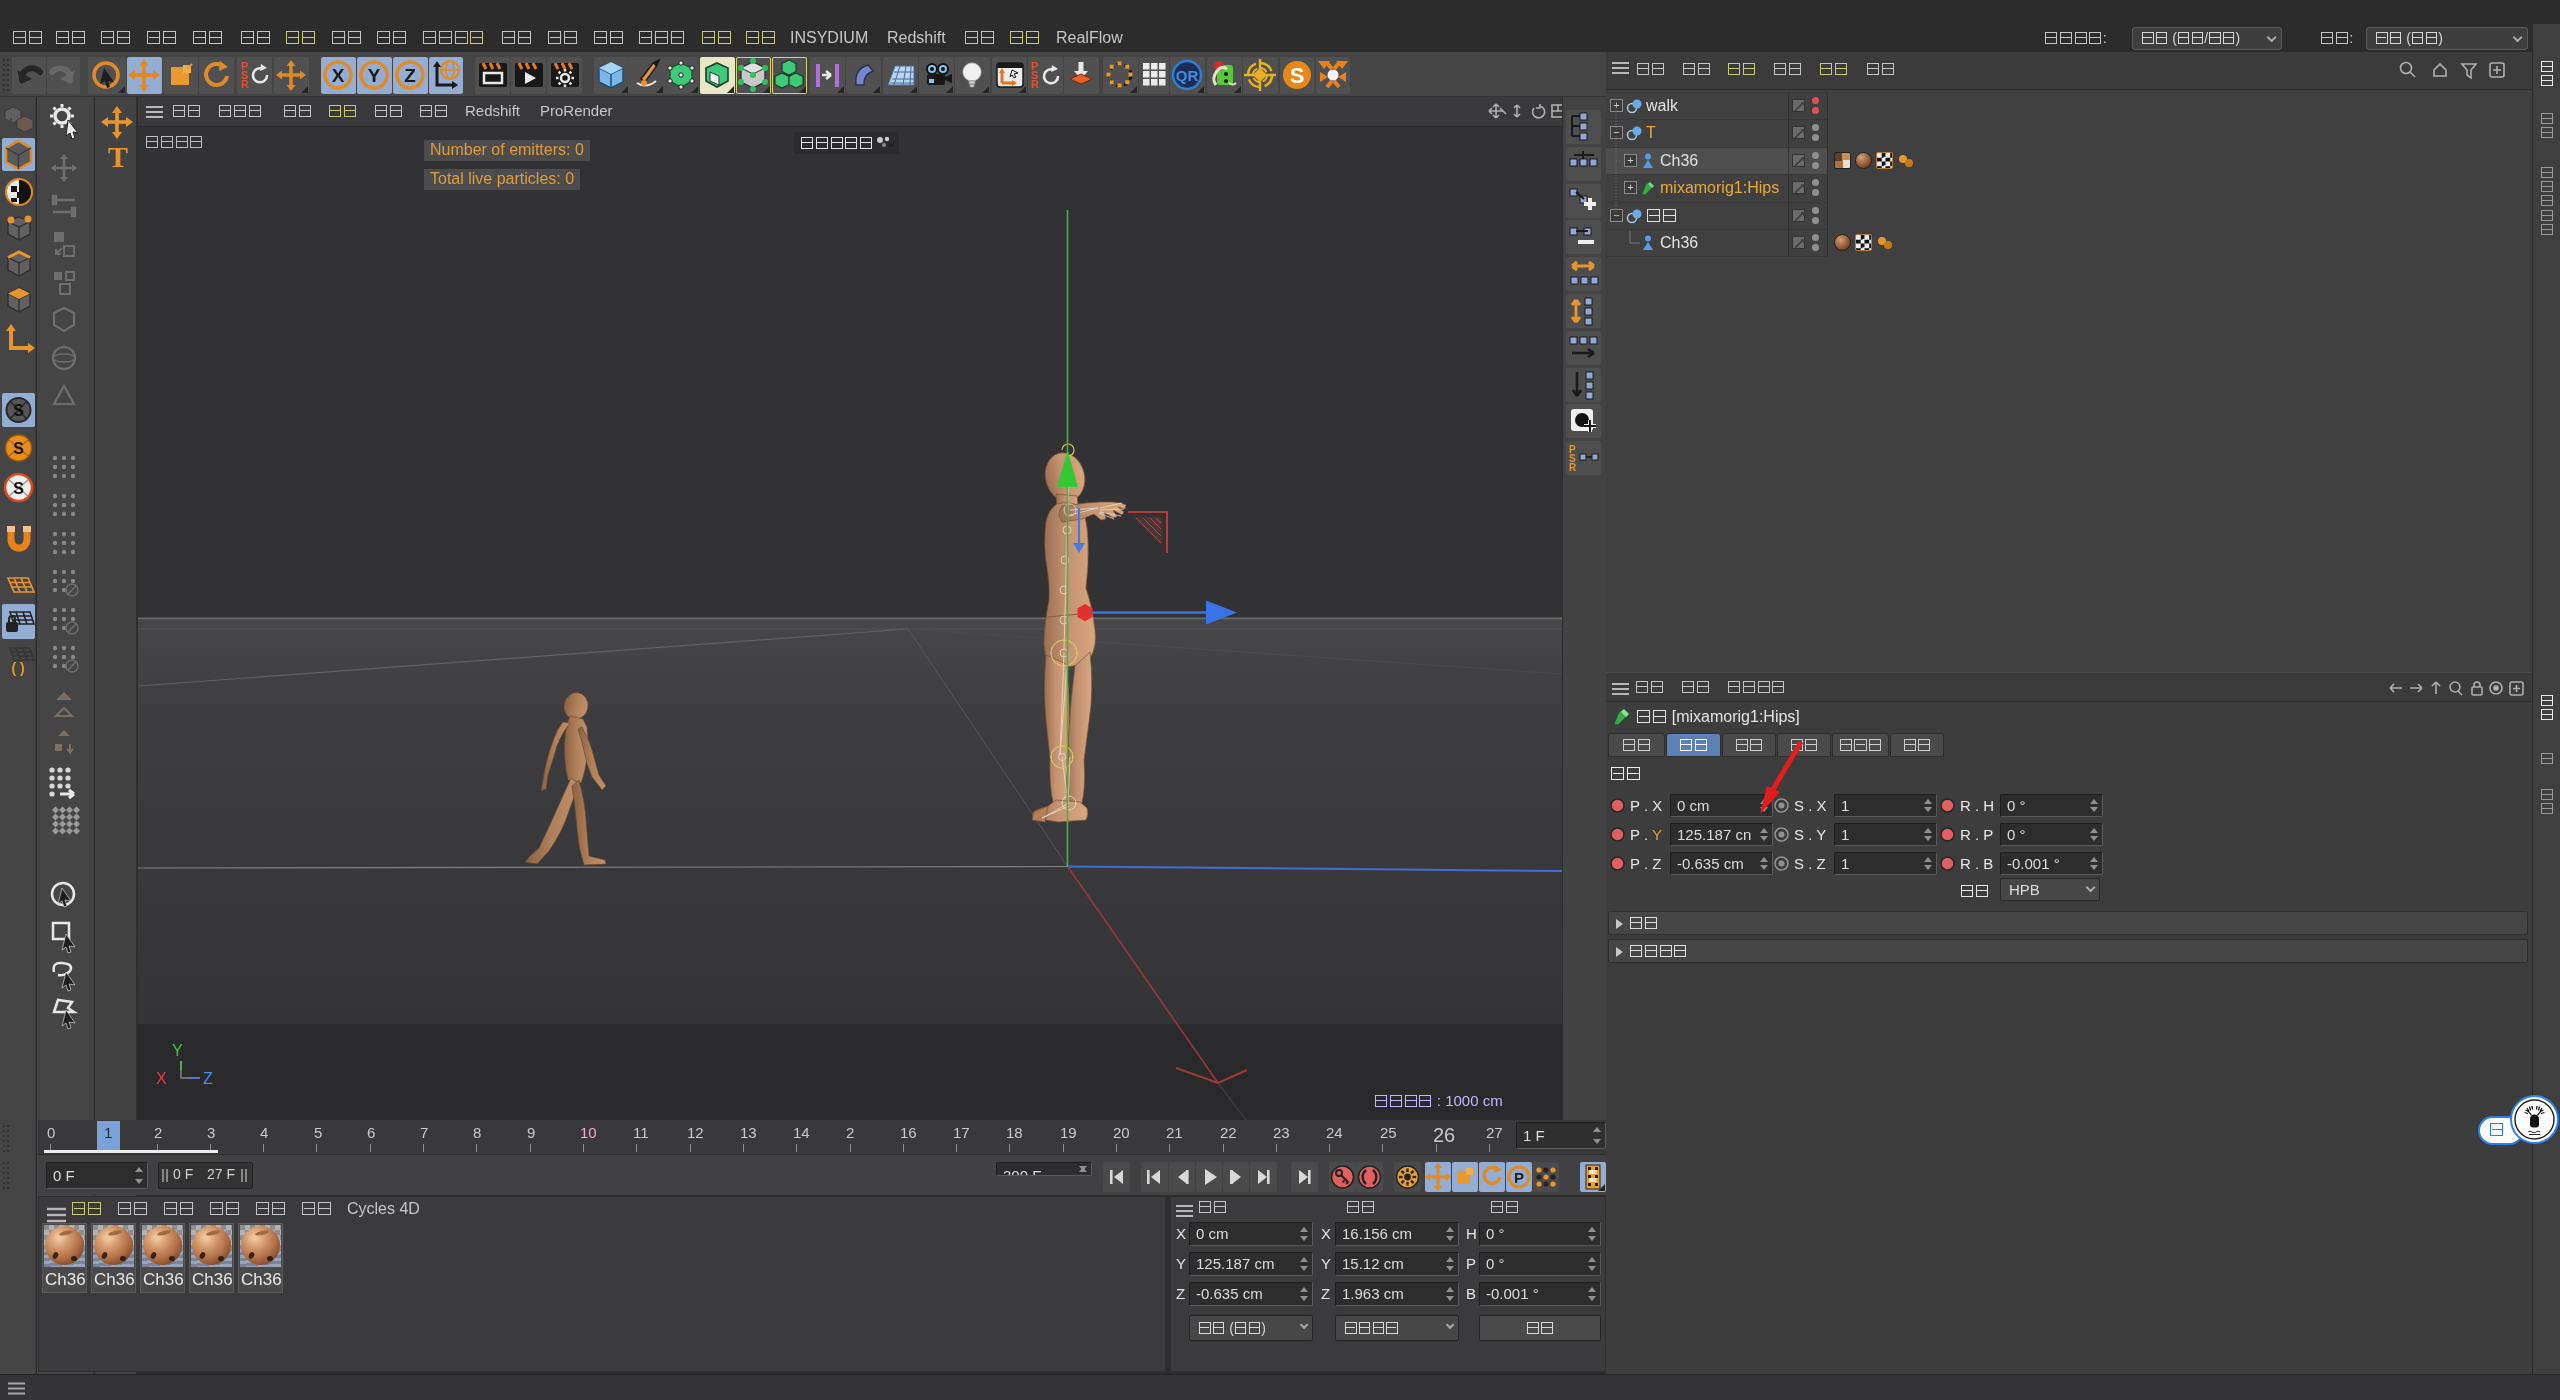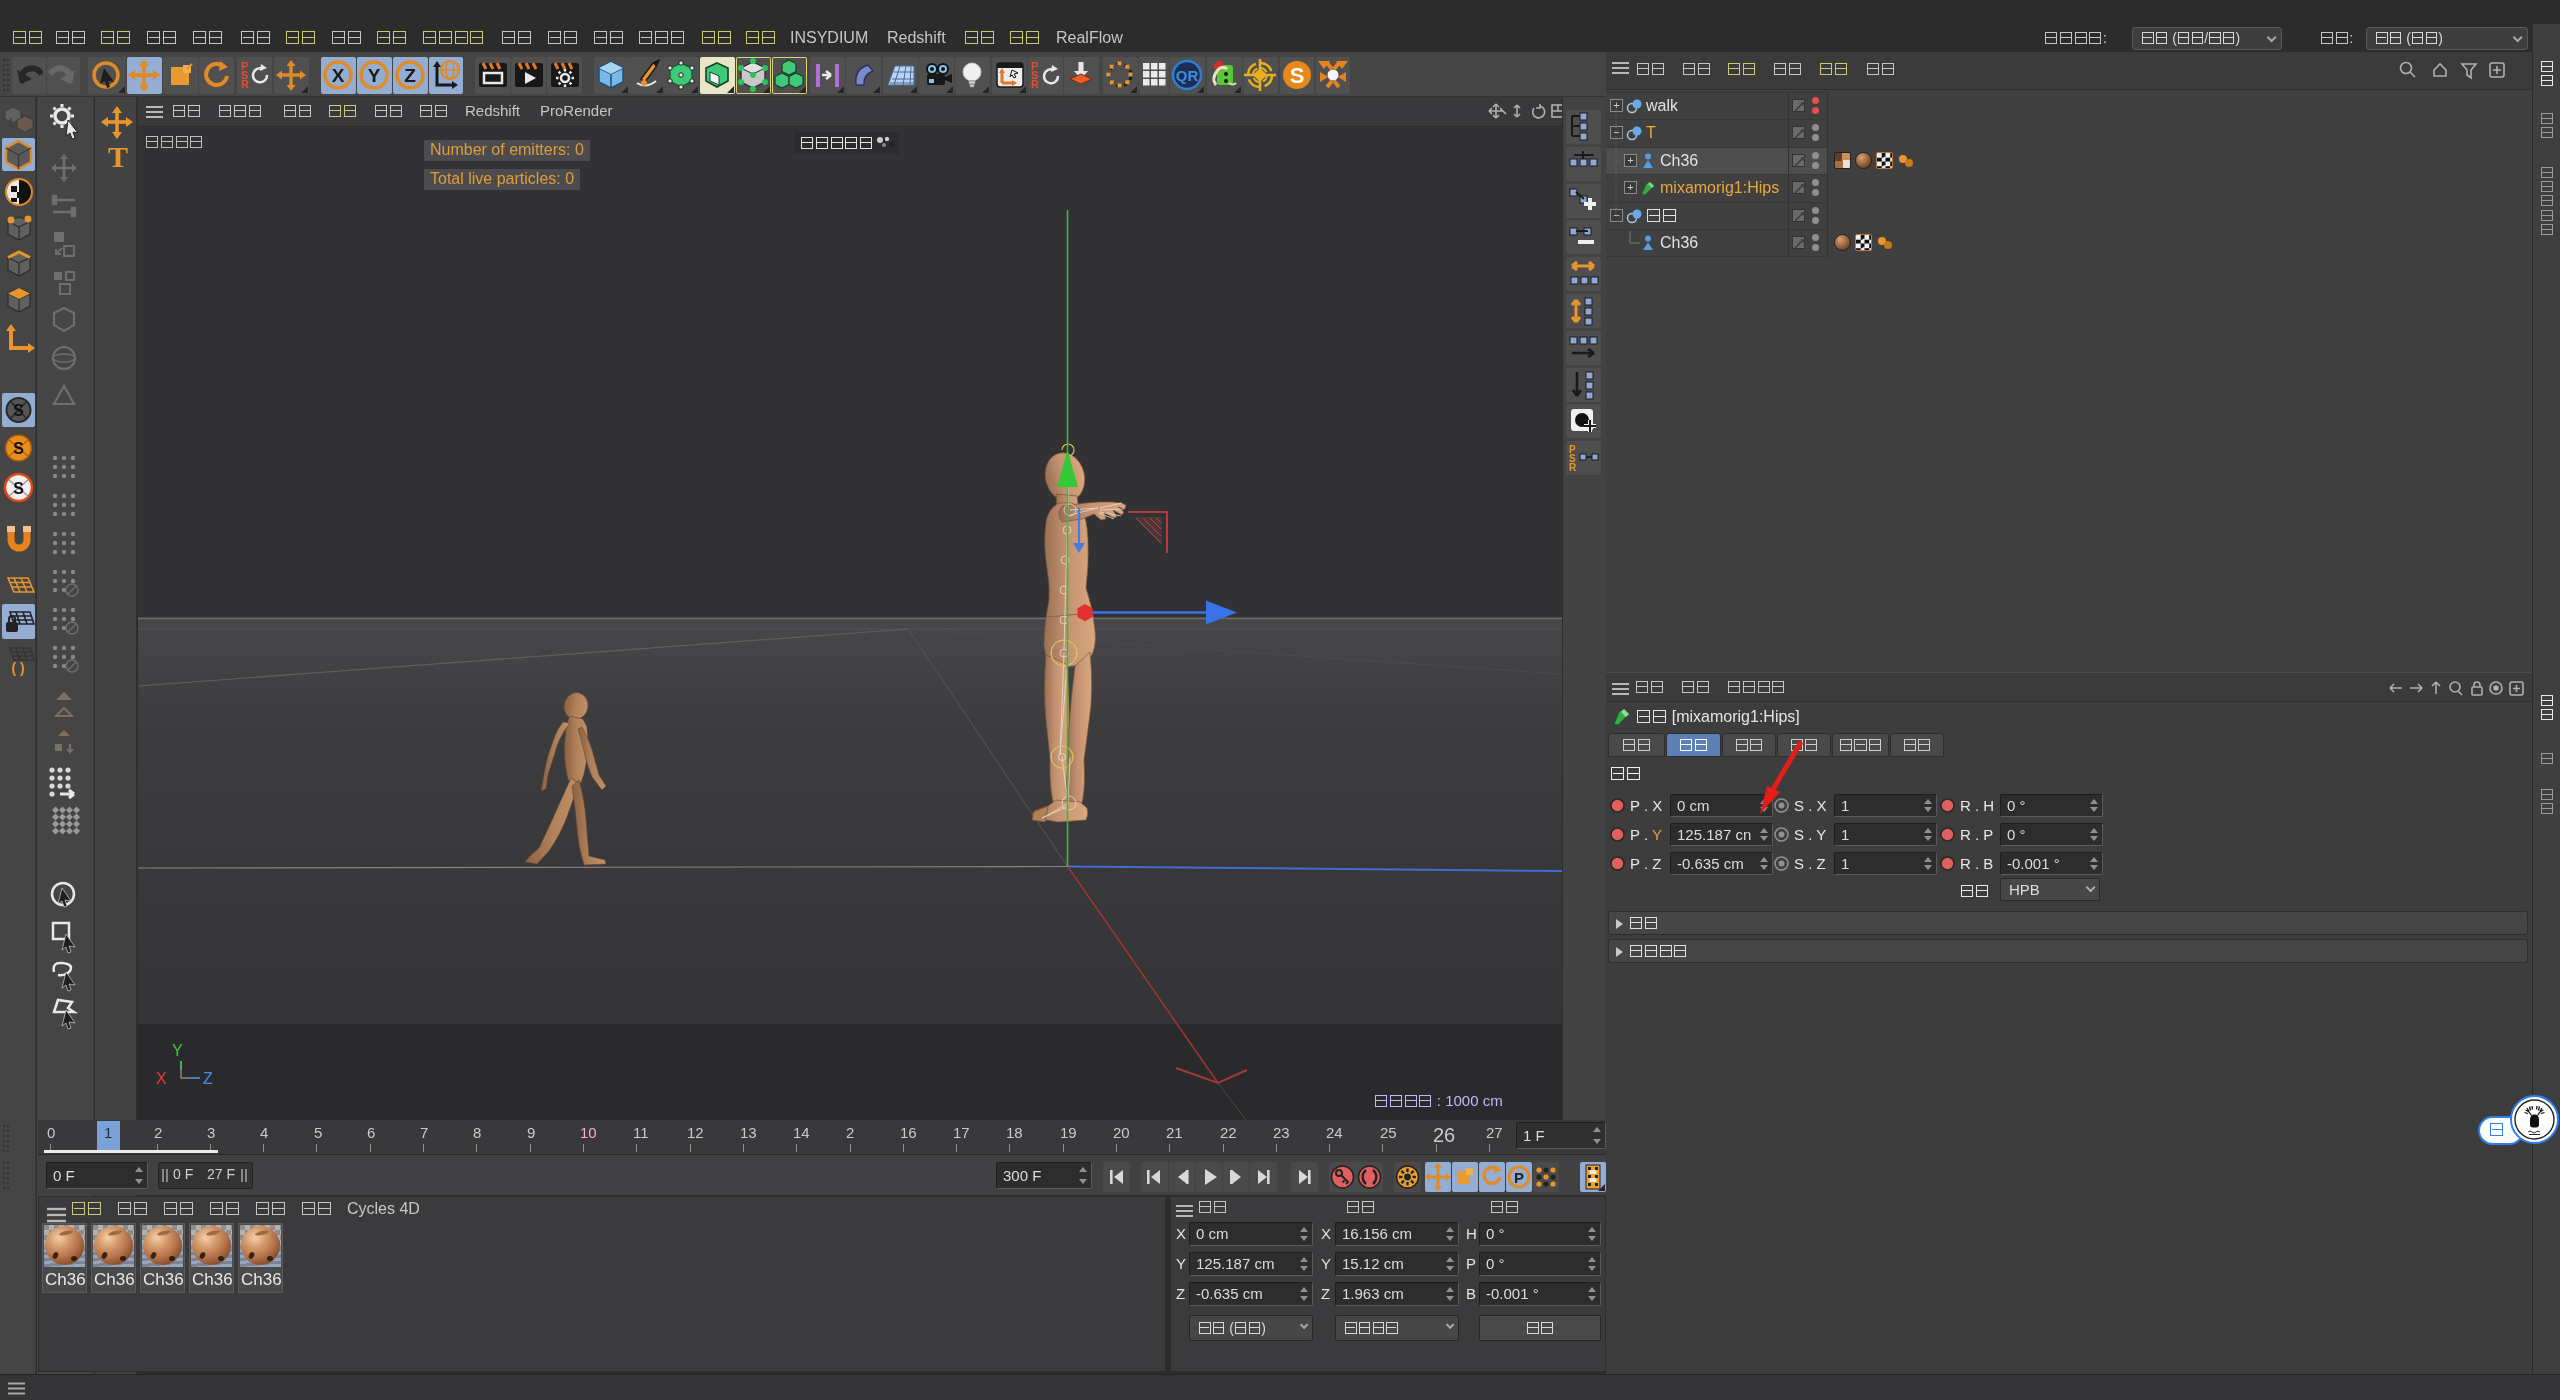--- a/index.html
+++ b/index.html
@@ -1259,21 +1259,21 @@
       <circle cx="2" cy="28" r="1" fill="#2e2e2e"></circle>
       <circle cx="6" cy="28" r="1" fill="#2e2e2e"></circle>
     </svg>
 <div class="inp" style="left:46px;top:1162px;width:102px;height:27px;line-height:25px">0 F<span class="spin"></span></div>
 <div class="abs" style="left:158px;top:1162px;width:95px;height:27px;background:#333;border:1px solid #222;border-radius:2px;color:#cncn">
       <span style="position:absolute;left:3px;top:6px;width:2px;height:13px;border-left:2px solid #888;border-right:2px solid #888;padding-left:2px"></span>
       <span style="position:absolute;left:14px;top:3px;font-size:14px;color:#d0d0d0">0 F</span>
       <span style="position:absolute;left:48px;top:3px;font-size:14px;color:#d0d0d0">27 F</span>
       <span style="position:absolute;right:5px;top:6px;width:2px;height:13px;border-left:2px solid #888;border-right:2px solid #888;padding-right:2px"></span>
     </div>
-<div class="inp" style="left:996px;top:1162px;width:96px;height:27px;line-height:25px">300 F<span class="spin"></span></div>
+<div class="inp" style="left:996px;top:1162px;width:96px;height:14px;line-height:25px">300 F<span class="spin"></span></div>
 <div class="tbtn" style="left:1103px;width:27px"><svg width="27" height="30">
         <rect x="7" y="8" width="2.6" height="14" fill="#d8d8d8"></rect>
         <path d="M20 8 L11 15 L20 22 Z" fill="#d8d8d8"></path>
       </svg></div>
 <div class="tbtn" style="left:1141px;width:27px"><svg width="27" height="30">
         <rect x="6" y="8" width="2.6" height="14" fill="#d8d8d8"></rect>
         <path d="M19 8 L10 15 L19 22 Z" fill="#d8d8d8"></path>
       </svg></div>
 <div class="tbtn" style="left:1169px;width:26px"><svg width="26" height="30">
         <path d="M18 8 L9 15 L18 22 Z" fill="#d8d8d8"></path>

